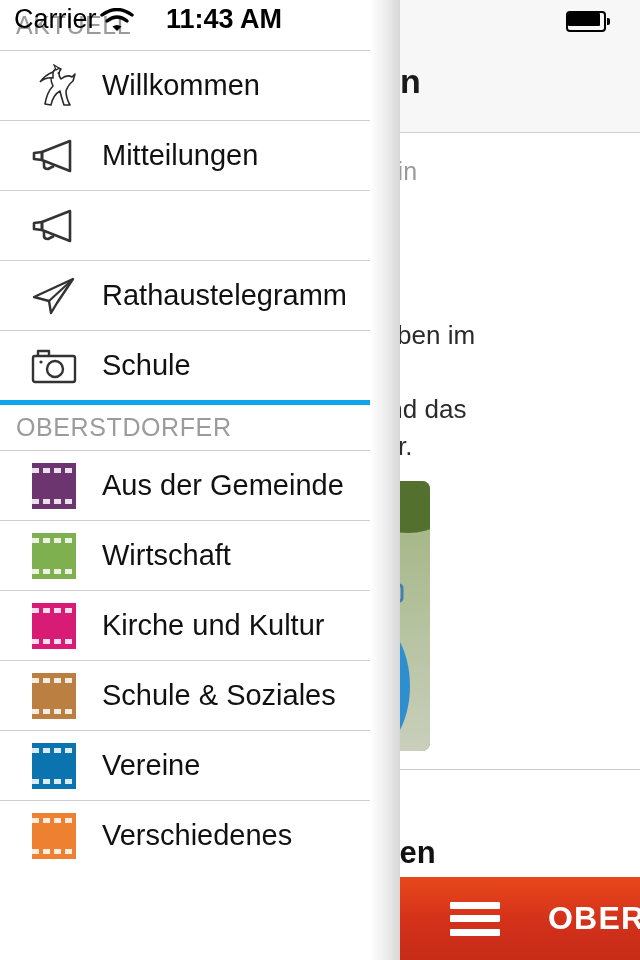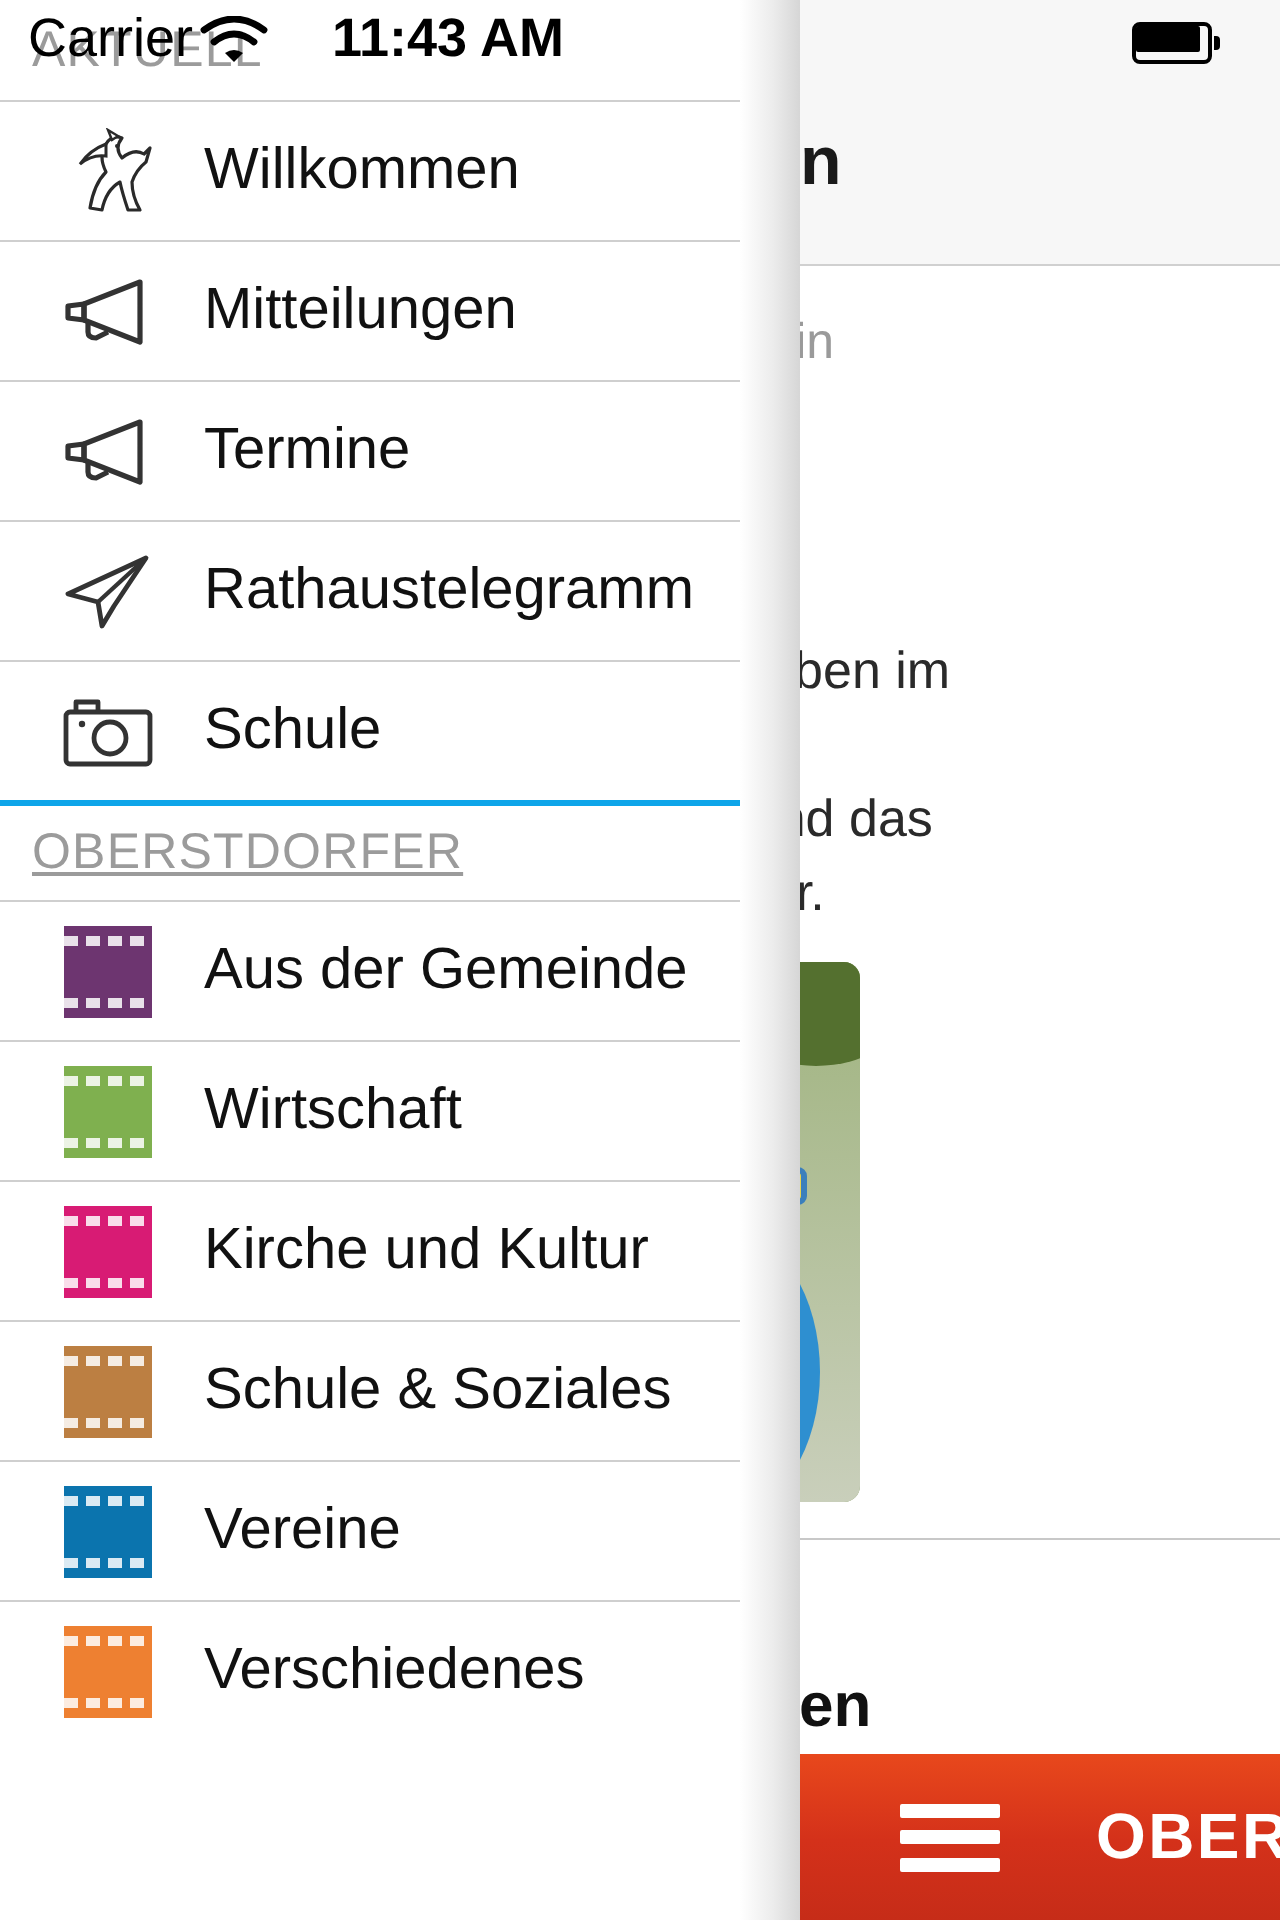--- a/index.html
+++ b/index.html
@@ -396,21 +396,20 @@
     </div>
 
     <div class="row">
       <div class="row-icon">
         <svg width="48" height="36" viewBox="0 0 48 36" xmlns="http://www.w3.org/2000/svg">
           <path d="M40 3 L12 14 L12 22 L40 33 Z" fill="none" stroke="#333" stroke-width="2.6" stroke-linejoin="round"></path>
           <path d="M12 14 L4 15 L4 21 L12 22 Z" fill="none" stroke="#333" stroke-width="2.6" stroke-linejoin="round"></path>
           <path d="M14 23 L14 28 Q14 31 18 31 L24 28" fill="none" stroke="#333" stroke-width="2.6" stroke-linejoin="round"></path>
         </svg>
       </div>
-      <div class="row-label">Termine</div>
     </div>
 
     <div class="row">
       <div class="row-icon">
         <svg width="46" height="40" viewBox="0 0 46 40" xmlns="http://www.w3.org/2000/svg">
           <path d="M42 3 L3 21 L18 25 L20 37 L26 27 L42 3 Z" fill="none" stroke="#333" stroke-width="2.4" stroke-linejoin="round"></path>
           <path d="M18 25 L42 3" fill="none" stroke="#333" stroke-width="2.2"></path>
         </svg>
       </div>
       <div class="row-label">Rathaustelegramm</div>
@@ -422,21 +421,21 @@
         <svg width="48" height="40" viewBox="0 0 48 40" xmlns="http://www.w3.org/2000/svg">
           <rect x="3" y="10" width="42" height="26" rx="2" fill="none" stroke="#333" stroke-width="2.4"></rect>
           <path d="M8 10 L8 5 L19 5 L19 10" fill="none" stroke="#333" stroke-width="2.4" stroke-linejoin="round"></path>
           <circle cx="25" cy="23" r="8" fill="none" stroke="#333" stroke-width="2.4"></circle>
           <circle cx="11" cy="16" r="1.6" fill="#333"></circle>
         </svg>
       </div>
       <div class="row-label">Schule</div>
     </div>
 
-    <div class="section-header" style="border-top:3px solid #0ea5e9;text-decoration:underline;">OBERSTDORFER</div>
+    <div class="section-header" style="border-top:5px solid #0ea5e9;">OBERSTDORFER</div>
 
     <div class="row">
       <div class="row-icon">
         <div class="tile" id="tile0" style="background: rgb(109, 53, 112);"></div>
       </div>
       <div class="row-label">Aus der Gemeinde</div>
     </div>
 
     <div class="row">
       <div class="row-icon">

